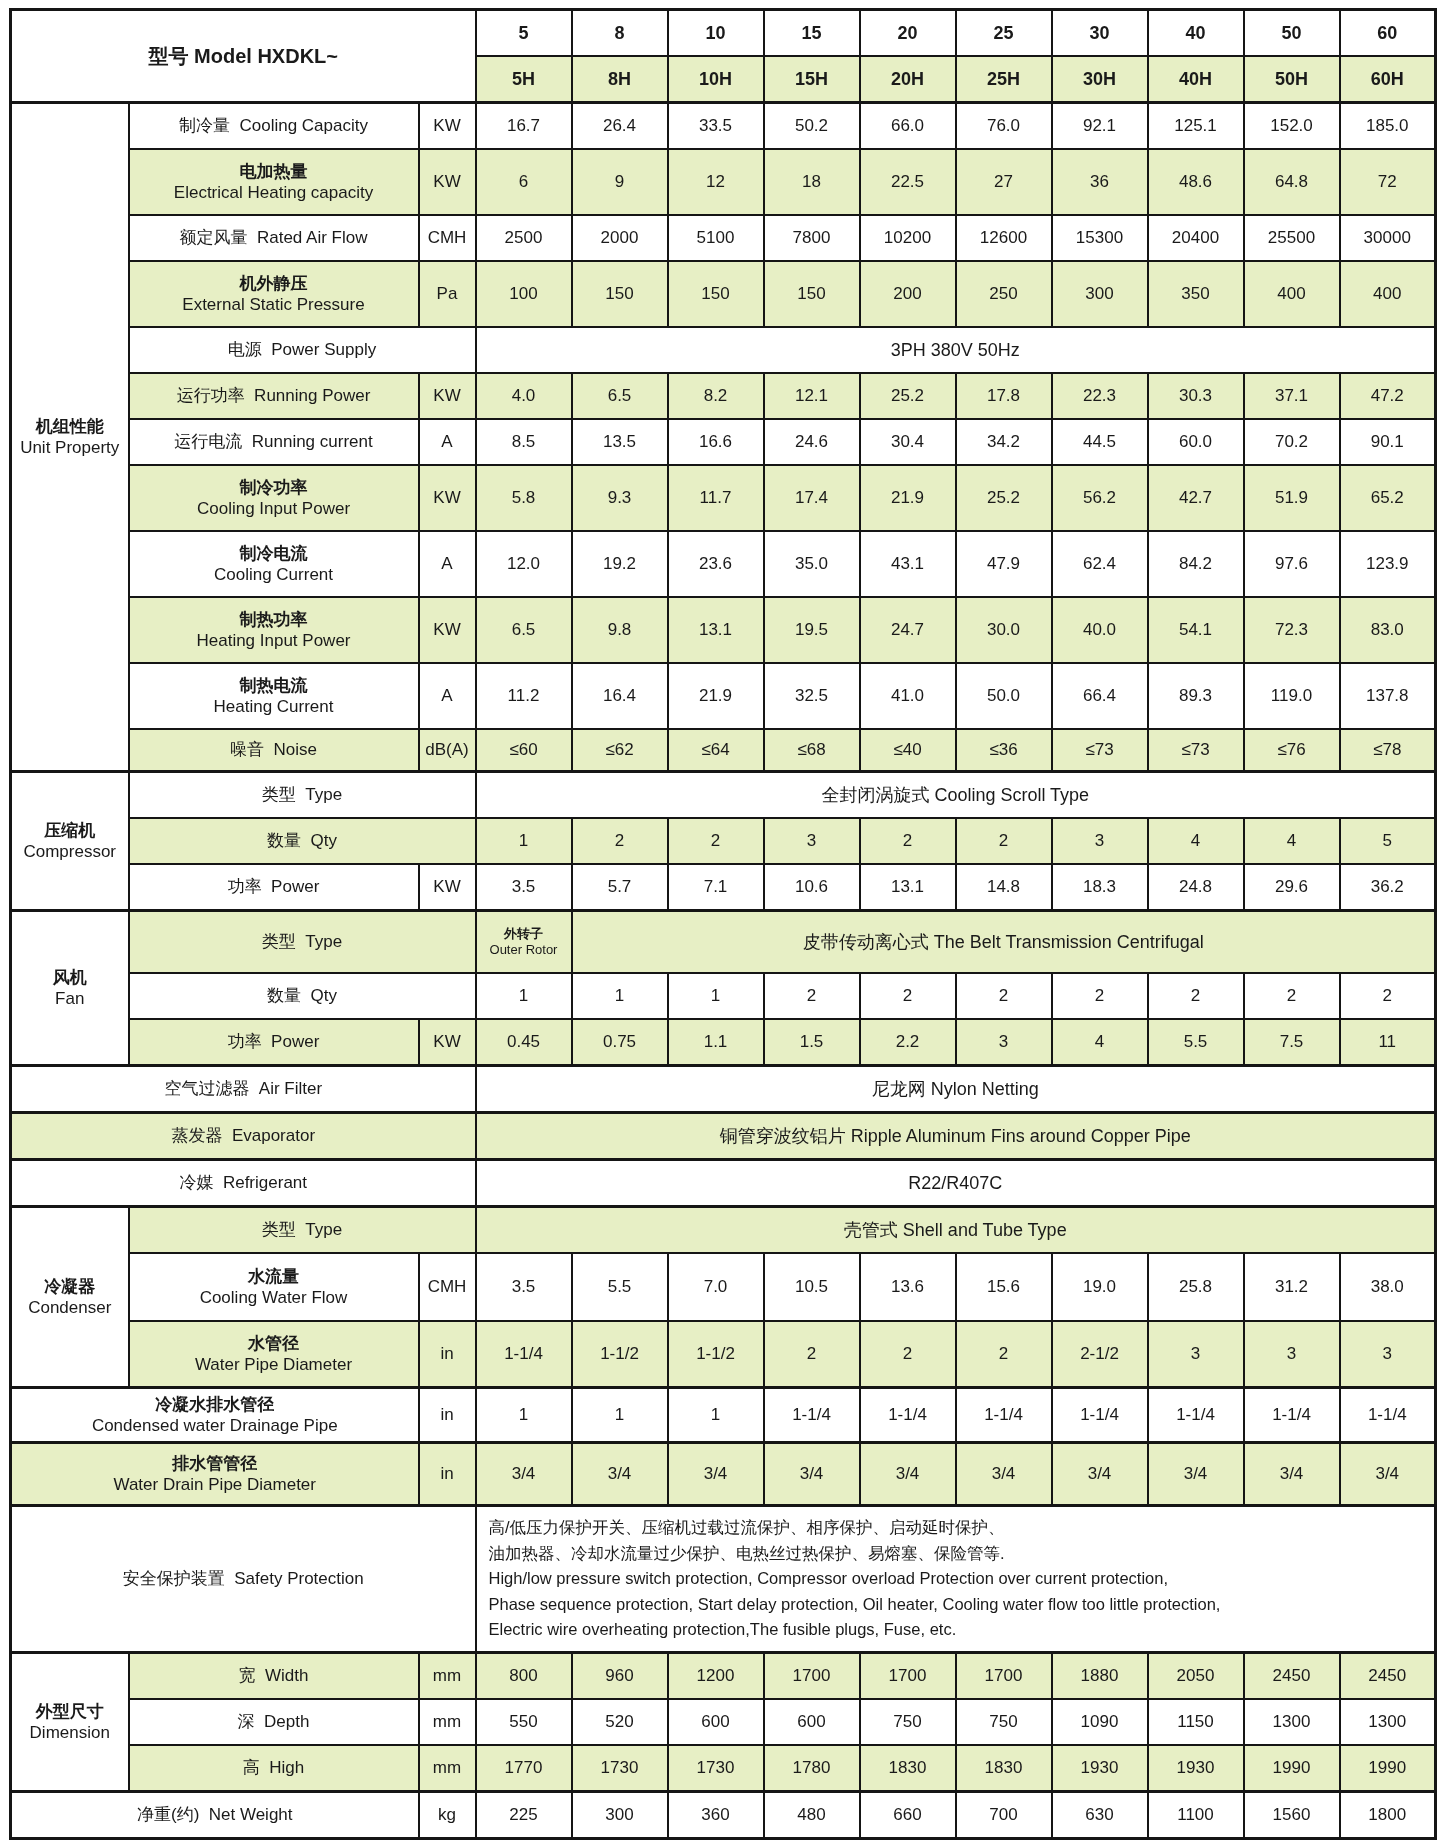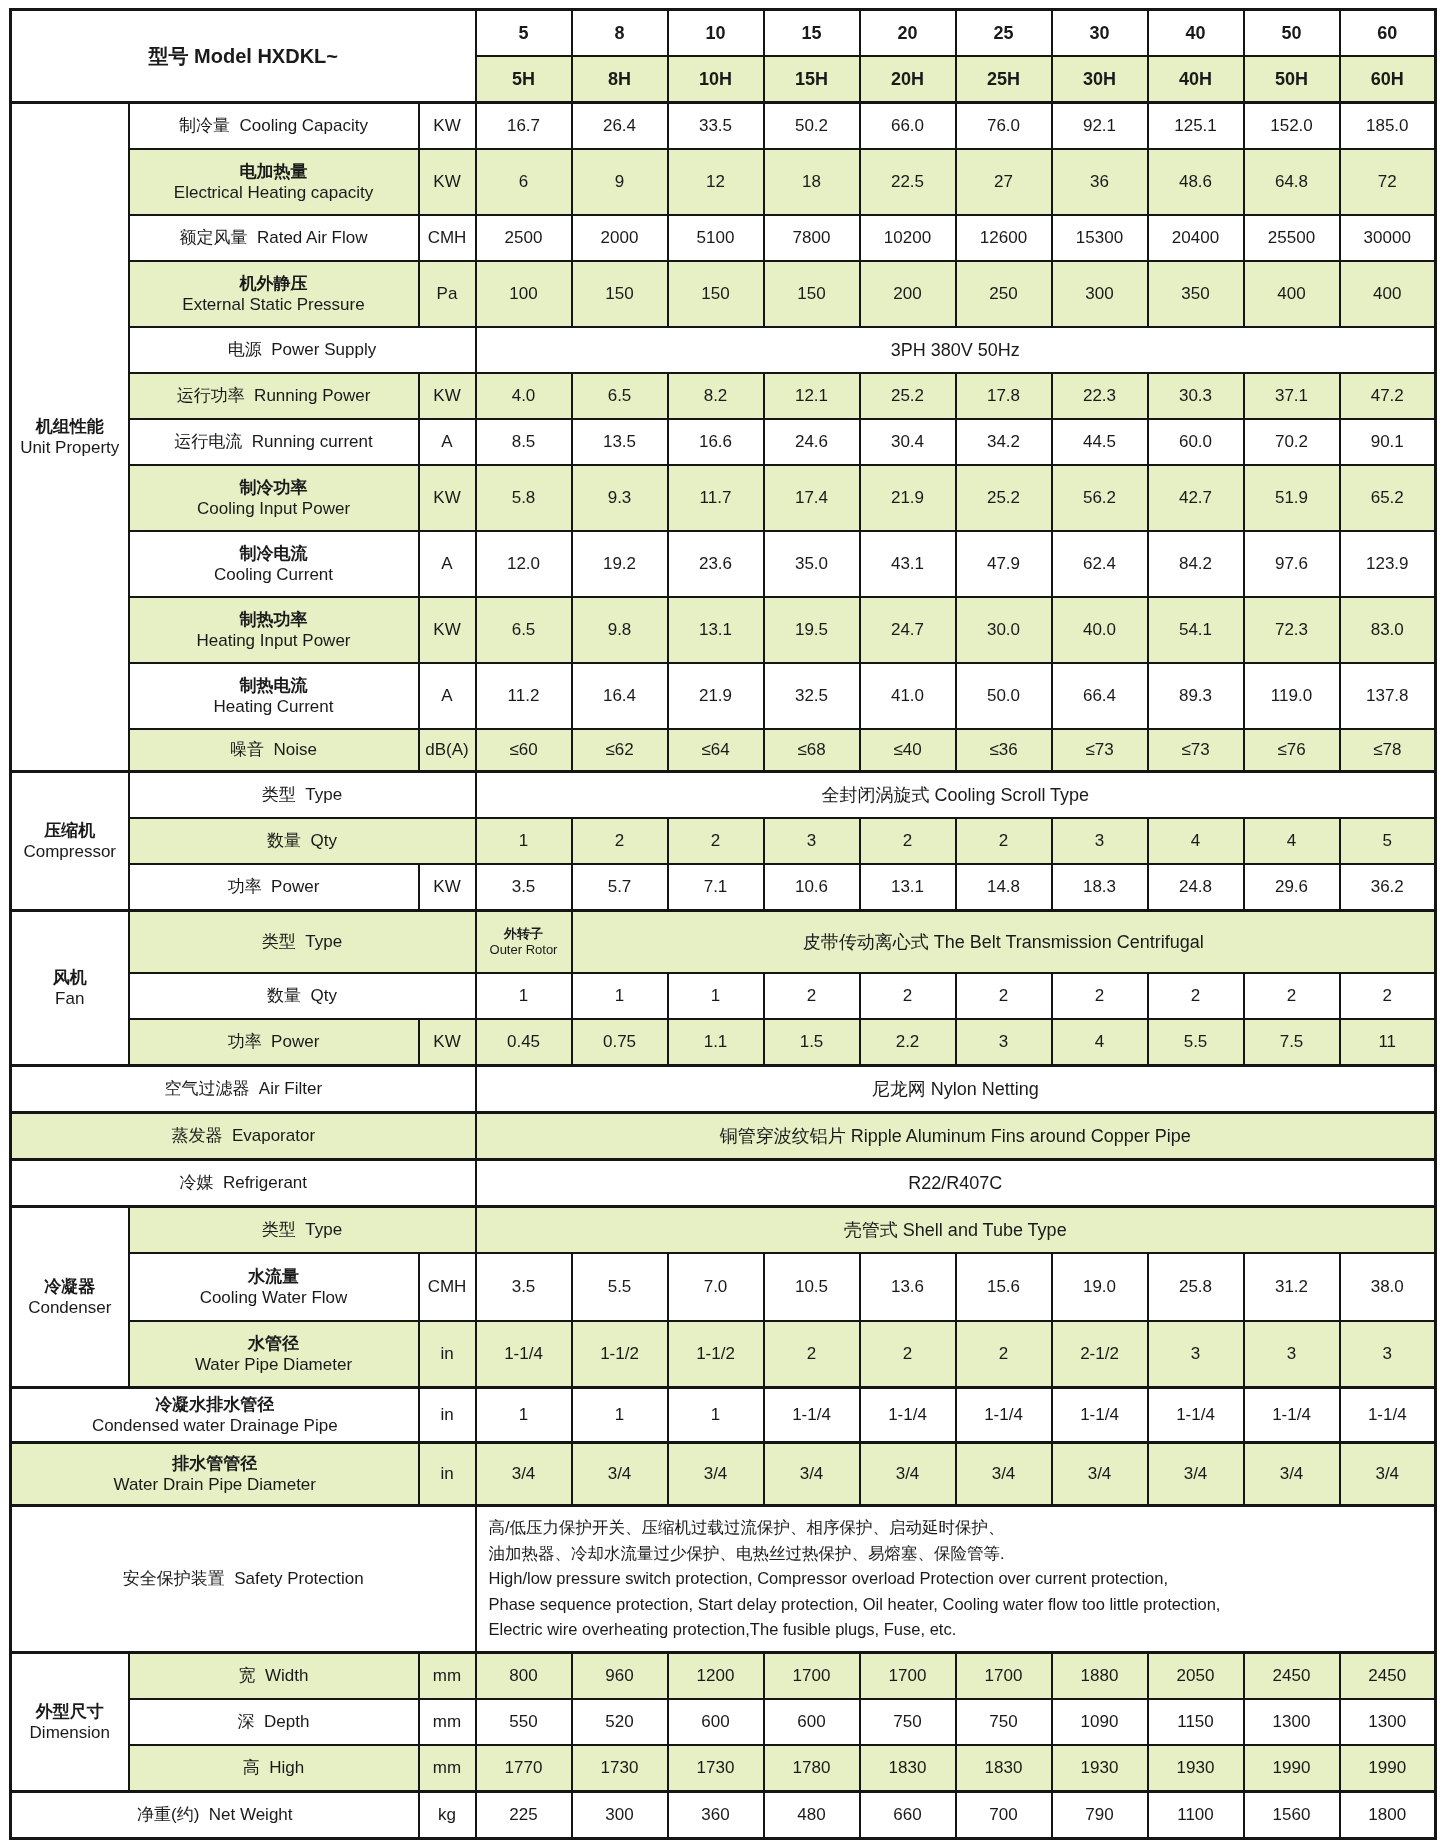--- a/index.html
+++ b/index.html
@@ -460,21 +460,21 @@
         </tr>
         <tr class="sec">
           <td class="" colspan="2" style="height:40px">净重(约)&nbsp; Net Weight</td>
           <td class="" style="height:40px">kg</td>
           <td class="" style="height:40px">225</td>
           <td class="" style="height:40px">300</td>
           <td class="" style="height:40px">360</td>
           <td class="" style="height:40px">480</td>
           <td class="" style="height:40px">660</td>
           <td class="" style="height:40px">700</td>
-          <td class="" style="height:40px">790</td>
+          <td class="" style="height:40px">630</td>
           <td class="" style="height:40px">1100</td>
           <td class="" style="height:40px">1560</td>
           <td class="" style="height:40px">1800</td>
         </tr>
       </tbody>
   </table>
 
 </div>
 
 </body></html>

